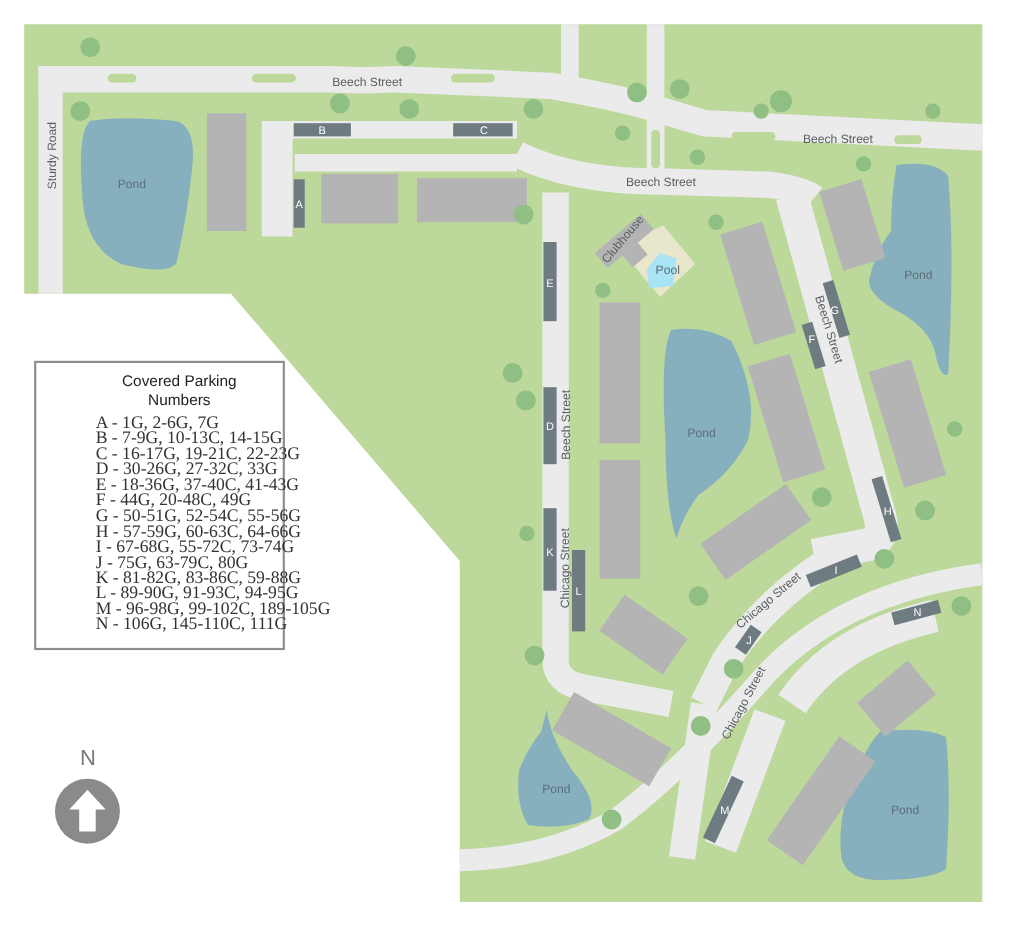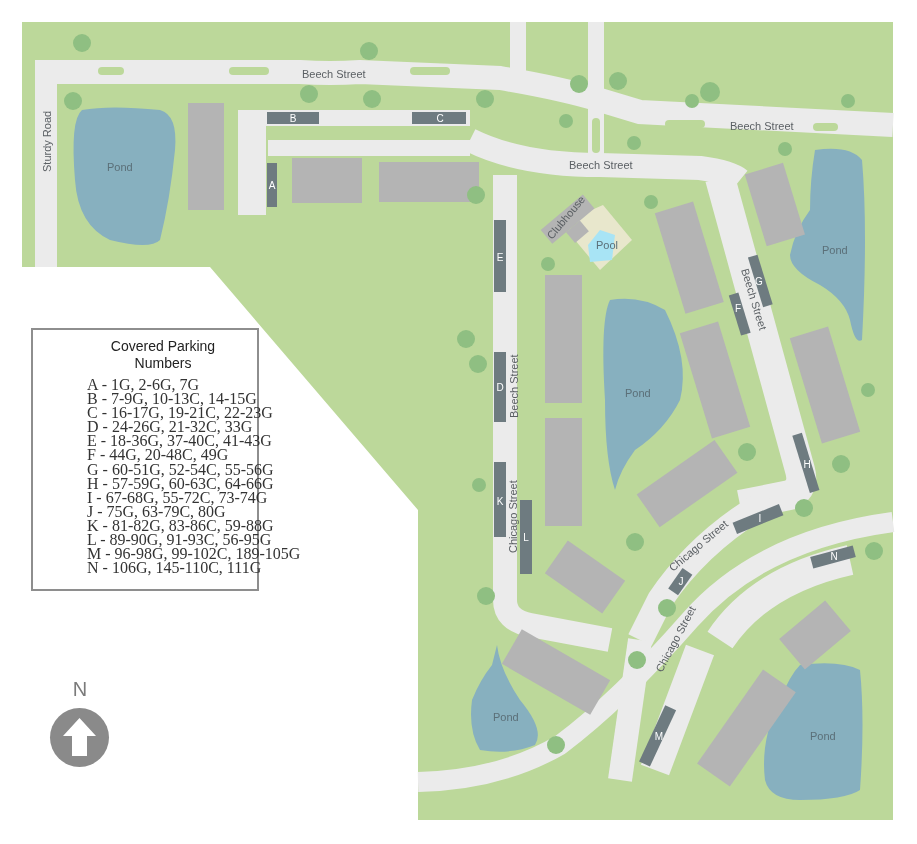--- a/index.html
+++ b/index.html
@@ -219,29 +219,29 @@
 
 <div class="legend">
   <h2>
     <span>Covered Parking</span><br>
     <span>Numbers</span>
   </h2>
   <ul>
     <li>A - 1G, 2-6G, 7G</li>
     <li>B - 7-9G, 10-13C, 14-15G</li>
     <li>C - 16-17G, 19-21C, 22-23G</li>
-    <li>D - 24-26G, 21-32C, 33G</li>
+    <li>D - 30-26G, 27-32C, 33G</li>
     <li>E - 18-36G, 37-40C, 41-43G</li>
     <li>F - 44G, 20-48C, 49G</li>
-    <li>G - 60-51G, 52-54C, 55-56G</li>
+    <li>G - 50-51G, 52-54C, 55-56G</li>
     <li>H - 57-59G, 60-63C, 64-66G</li>
     <li>I - 67-68G, 55-72C, 73-74G</li>
     <li>J - 75G, 63-79C, 80G</li>
     <li>K - 81-82G, 83-86C, 59-88G</li>
-    <li>L - 89-90G, 91-93C, 56-95G</li>
+    <li>L - 89-90G, 91-93C, 94-95G</li>
     <li>M - 96-98G, 99-102C, 189-105G</li>
     <li>N - 106G, 145-110C, 111G</li>
   </ul>
 </div>
 
 <div class="north">
   <div class="n">N</div>
   <div class="circ">
     <svg width="59" height="59" viewBox="0 0 59 59">
       <polygon fill="#ffffff" points="29.5,10 46,28 37,28 37,48 22,48 22,28 13,28"></polygon>

